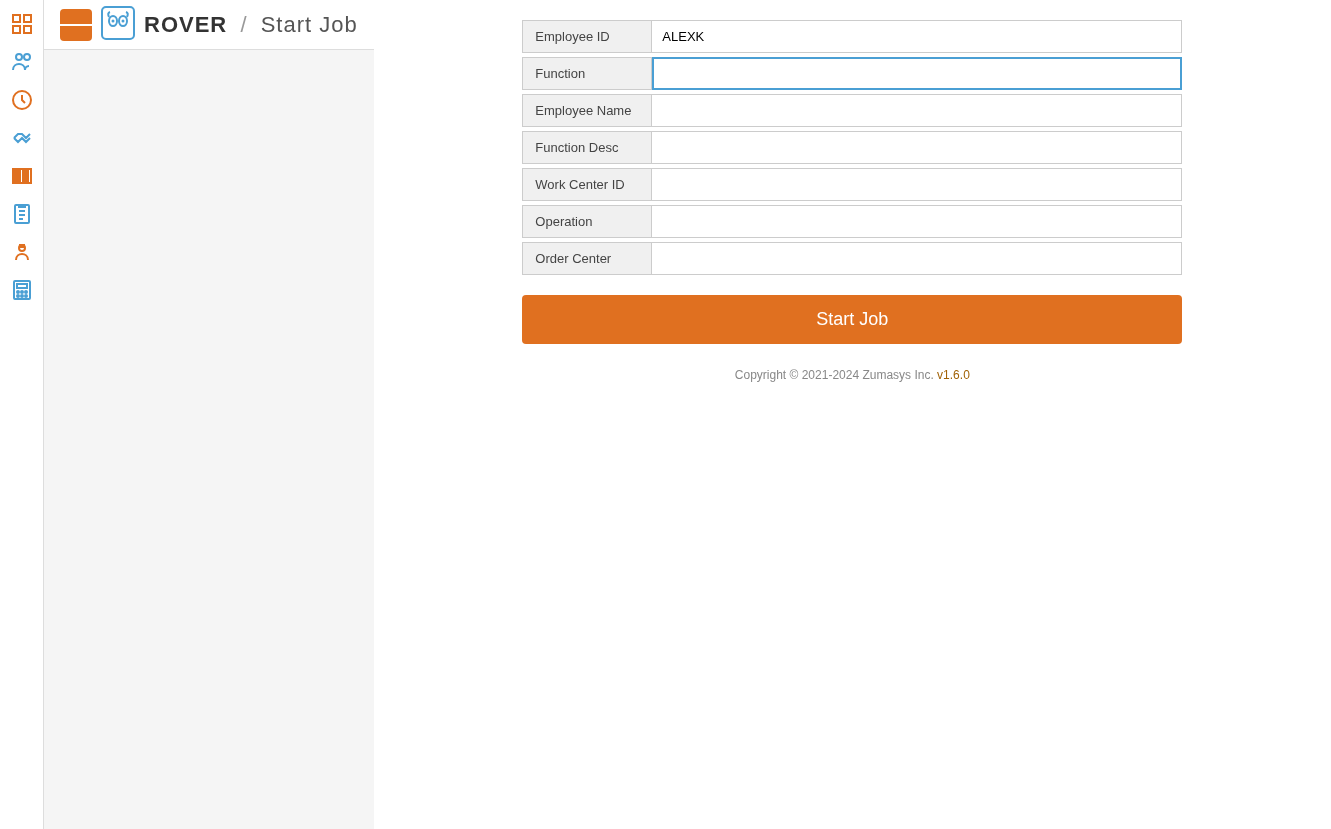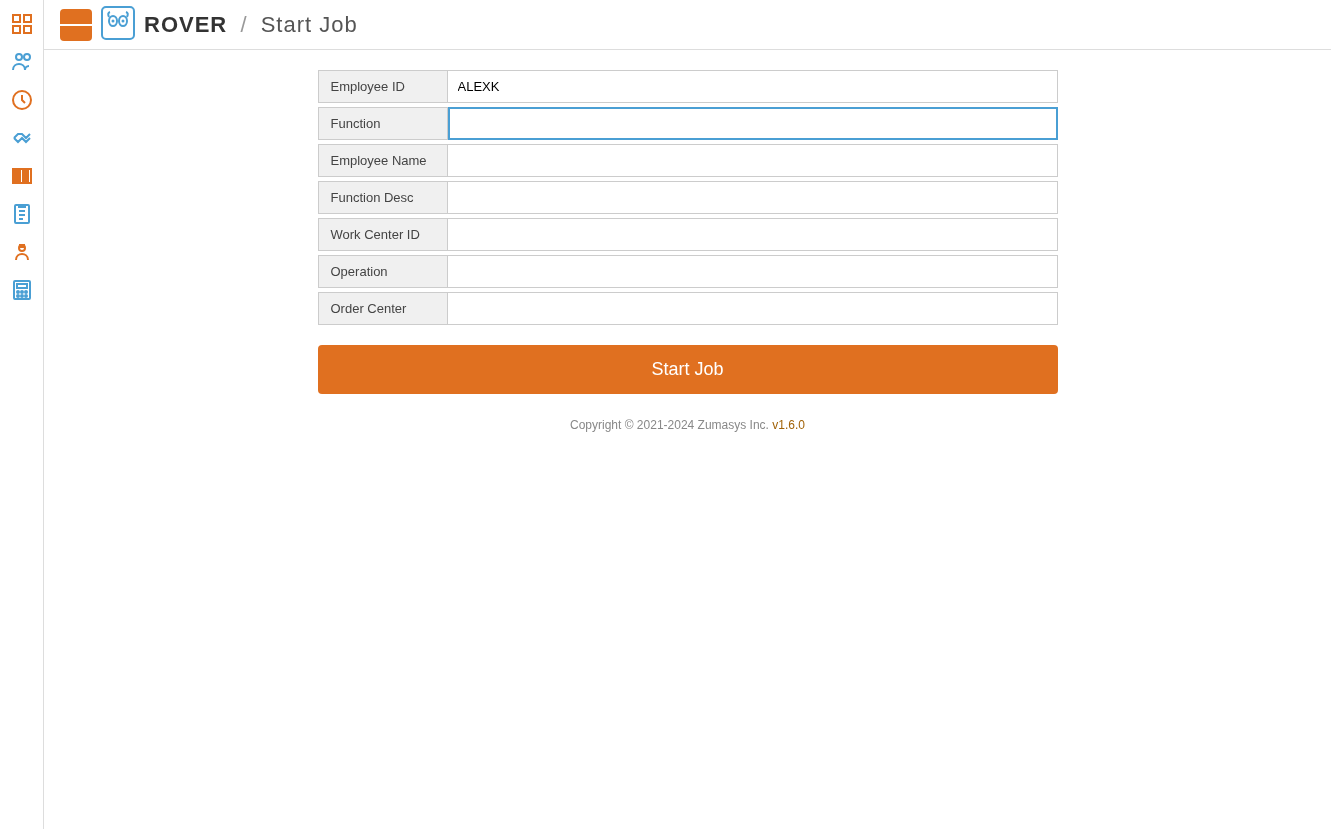--- a/index.html
+++ b/index.html
@@ -25,21 +25,21 @@
       justify-content: center;
       cursor: pointer;
       border-radius: 4px;
     }
     .sidebar-icon svg { width: 24px; height: 24px; }
 
     
     .main-area {
       flex: 1;
       display: flex;
-      flex-direction: column;
+      flex-direction: row;
       overflow: hidden;
     }
 
     
     .header {
       background: #fff;
       border-bottom: 1px solid #ddd;
       padding: 8px 16px;
       display: flex;
       align-items: center;
@@ -85,21 +85,21 @@
     
     .content {
       flex: 1;
       background: #fff;
       overflow-y: auto;
       padding: 20px 0;
     }
 
     
     .form-container {
-      width: 740px;
+      width: 660px;
       margin: 0 auto;
     }
     .form-row {
       display: flex;
       margin-bottom: 4px;
       align-items: stretch;
     }
     .form-label {
       width: 130px;
       background: #f0f0f0;

